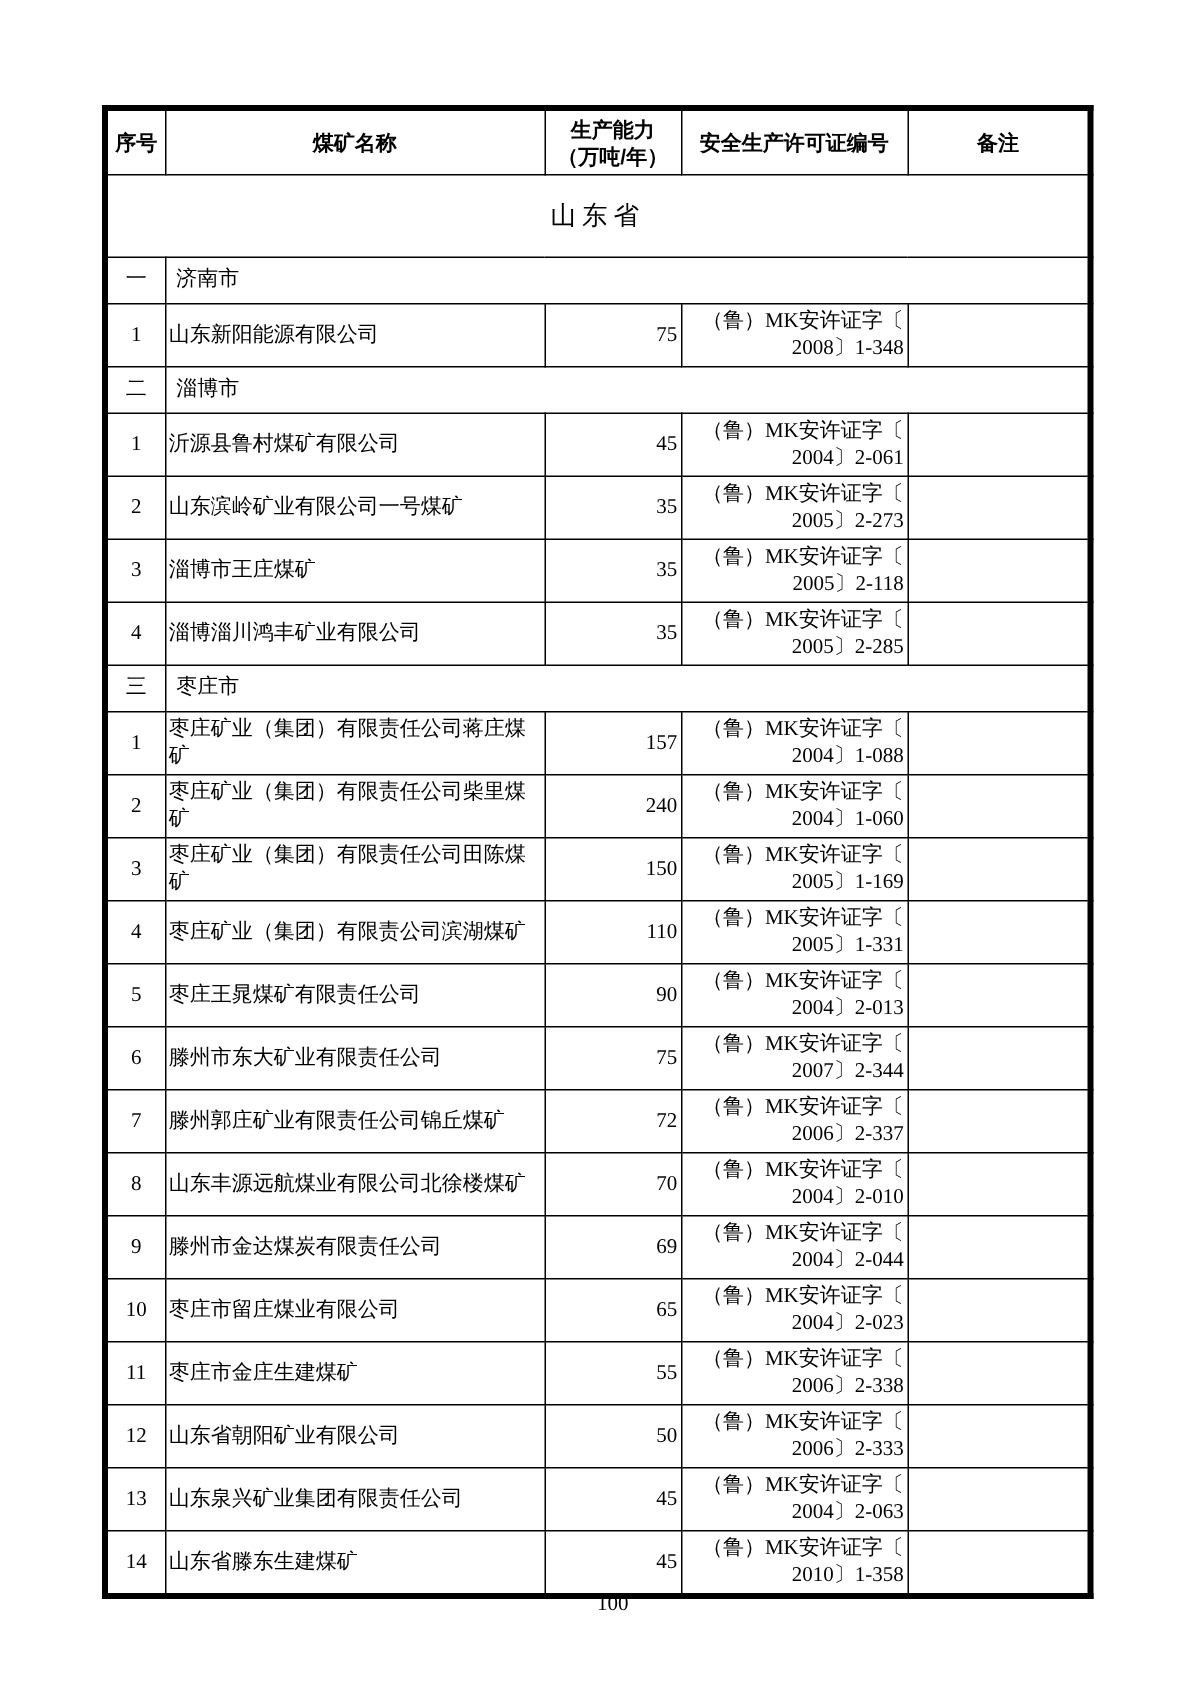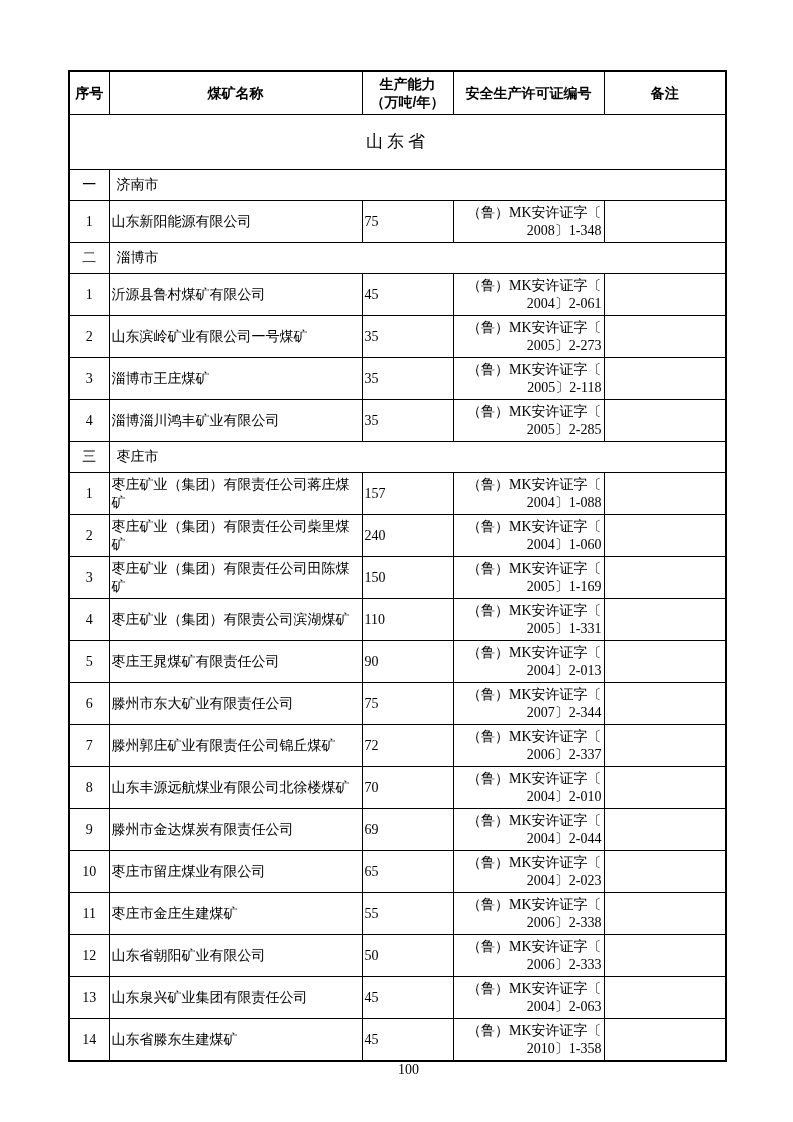--- a/index.html
+++ b/index.html
@@ -16,21 +16,21 @@
     color: #000000;
     overflow: hidden;
   }
   table.mine-table {
     position: absolute;
     left: 68px;
     top: 70px;
     width: 657px;
     border-collapse: collapse;
     table-layout: fixed;
-    border: 2px solid #000000;
+    border: 4px solid #000000;
   }
   table.mine-table td, table.mine-table th {
     border: 1px solid #000;
     font-size: 14px;
     font-weight: normal;
     vertical-align: middle;
     padding: 1px 2px;
     line-height: 1.25;
     overflow: hidden;
   }
@@ -63,21 +63,21 @@
   }
   td.cell-serial {
     text-align: center;
   }
   td.cell-name {
     text-align: left;
     padding-left: 7px;
     padding-right: 4px;
   }
   td.cell-capacity {
-    text-align: left;
+    text-align: right;
   }
   td.cell-license {
     text-align: right;
     line-height: 1.35;
   }
   td.cell-remark {
     text-align: center;
   }
   .page-number {
     position: absolute;

